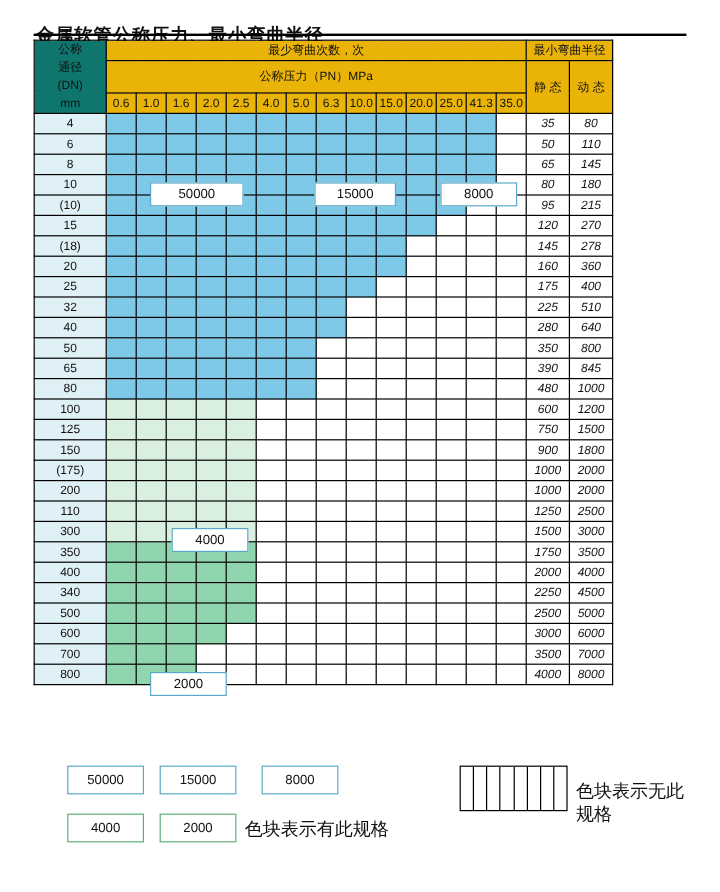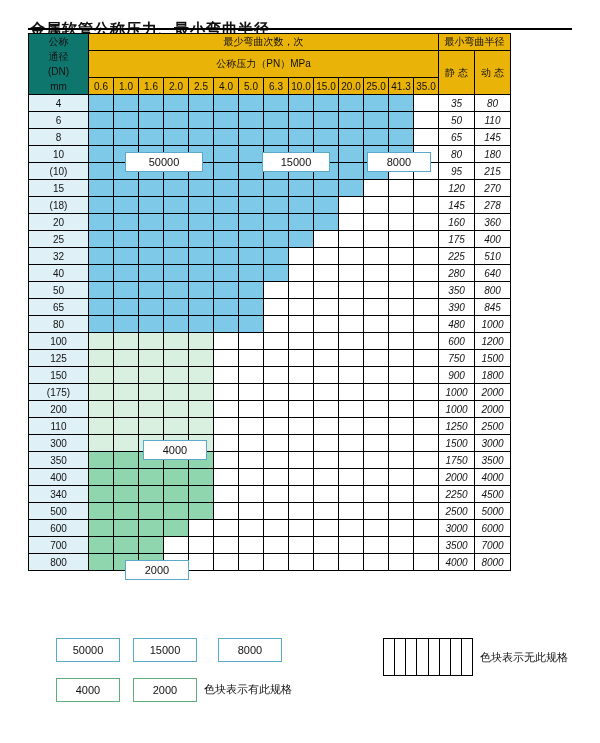--- a/index.html
+++ b/index.html
@@ -56,21 +56,21 @@
     height:18px;
     z-index:5;
   }
   
   #legend{position:absolute;left:28px;top:634px;width:544px;height:80px;}
   .lgbox{
     position:absolute;width:62px;height:22px;line-height:22px;
     text-align:center;font-size:11px;border:1px solid #5aa9c8;background:#fff;
   }
   .lgbox.g{border-color:#5fae7c;}
-  .lgnote{position:absolute;font-size:11px;}
+  .lgnote{position:absolute;font-size:15px;}
   #swatchbox{
     position:absolute;left:355px;top:4px;width:88px;height:36px;
     border:1px solid #000;background:#fff;
     display:flex;
   }
   #swatchbox i{display:block;flex:1;border-right:1px solid #000;}
   #swatchbox i:last-child{border-right:none;}
 </style>
 </head>
 <body>

